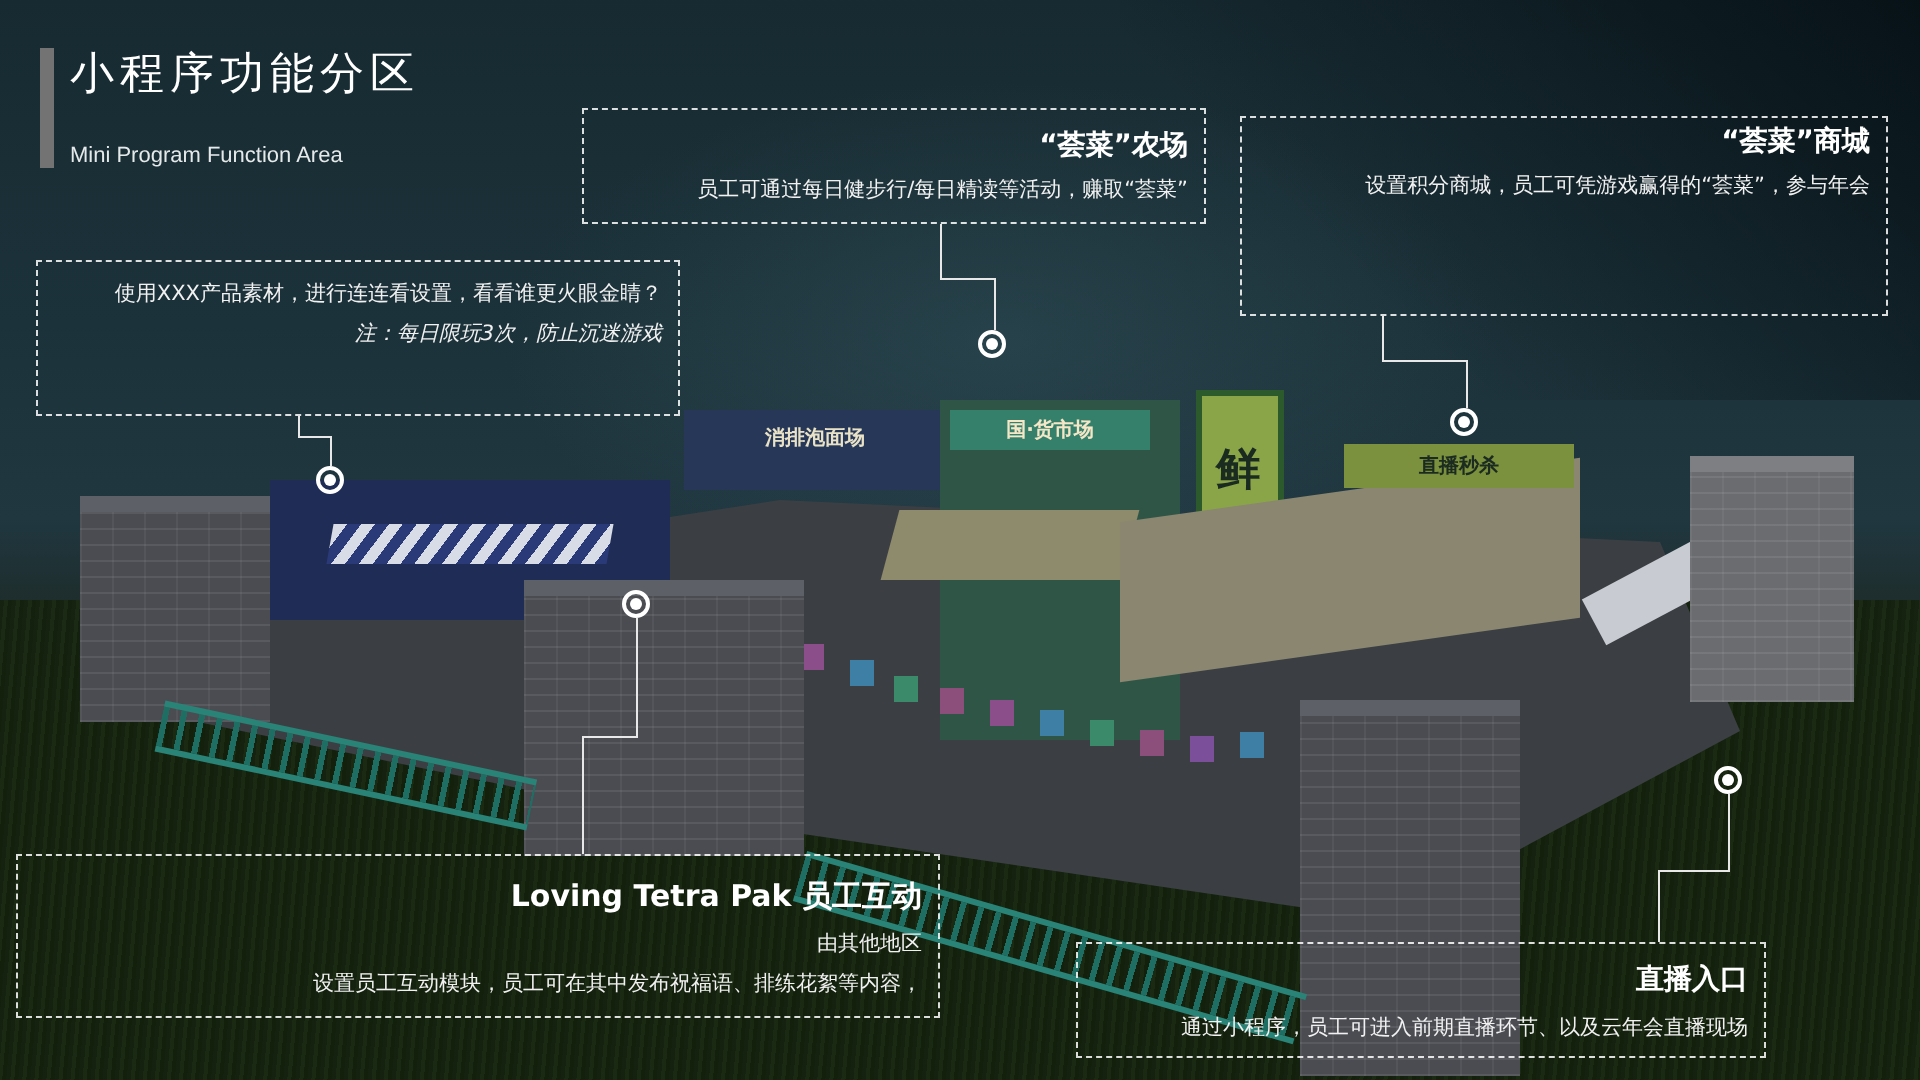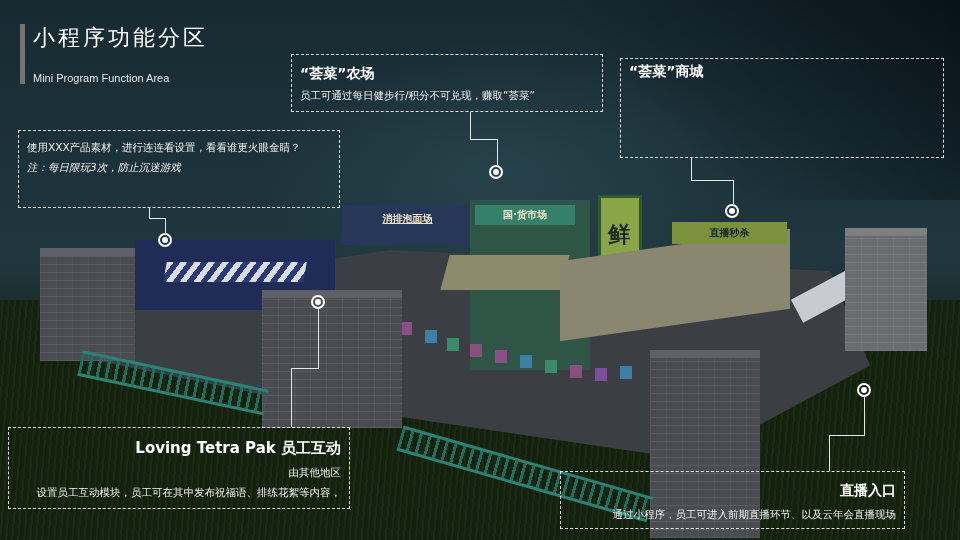--- a/index.html
+++ b/index.html
@@ -21,25 +21,25 @@
       repeating-linear-gradient(90deg,rgba(255,255,255,.05) 0 1px,transparent 1px 16px);
     border-top:8px solid #5d6066;}
   .brick.light{background-color:#6a6c70;border-top-color:#7d7f83;}
   .fence{position:absolute;height:20px;
     background:repeating-linear-gradient(90deg,#1f6e64 0 3px,transparent 3px 9px);
     border-top:3px solid #2a8377;border-bottom:3px solid #2a8377;}
   .stall{position:absolute;}
   .banner{position:absolute;font-size:10px;font-weight:bold;text-align:center;color:#1b2b20;}
   .flag{position:absolute;width:12px;height:13px;}
 
-  .title-wrap{position:absolute;left:20px;top:24px;border-left:5px solid #737373;padding-left:8px;}
+  .title-wrap{position:absolute;left:20px;top:24px;border-left:7px solid #737373;padding-left:8px;}
   .title-main{font-size:22px;letter-spacing:3px;color:#fff;line-height:28px;font-weight:normal;}
   .title-sub{font-size:11px;color:#e6e9ea;margin-top:20px;font-family:"Liberation Sans",sans-serif;}
 
-  .callout{position:absolute;border:1px dashed rgba(255,255,255,.85);box-sizing:border-box;}
+  .callout{position:absolute;border:1px dashed rgba(255,255,255,.85);box-sizing:border-box;text-align:right;}
   .callout .h{font-weight:bold;font-size:14px;color:#fff;}
   .callout .p{font-size:10.5px;color:#f1f1f1;line-height:20px;}
   .callout .note{font-style:italic;font-size:10.5px;color:#f1f1f1;line-height:20px;}
   .right{text-align:right;}
 
   .marker{position:absolute;width:14px;height:14px;border:2px solid #fff;border-radius:50%;box-sizing:border-box;}
   .marker::after{content:"";position:absolute;left:2px;top:2px;width:6px;height:6px;background:#fff;border-radius:50%;}
   .line{position:absolute;background:#e8e8e8;}
 </style>
 </head>
@@ -47,21 +47,21 @@
 
 <div class="scene">
   <div class="sky-glow"></div>
   <div class="vignette-tr"></div>
   <div class="grass"></div>
   <div class="ground"></div>
 
   <div class="stall" style="left:135px;top:240px;width:200px;height:70px;background:#1f2c55;"></div>
   <div class="stall" style="left:165px;top:262px;width:140px;height:20px;background:repeating-linear-gradient(120deg,#d8dce6 0 6px,#2a3a78 6px 12px);transform:skewX(-10deg);"></div>
   <div class="stall" style="left:342px;top:205px;width:130px;height:40px;background:#263758;"></div>
-  <div class="banner" style="left:345px;top:212px;width:125px;color:#e9e2c6;text-decoration:underline;">消排泡面场</div>
+  <div class="banner" style="left:345px;top:212px;width:125px;color:#e9e2c6;">消排泡面场</div>
   <div class="stall" style="left:470px;top:200px;width:120px;height:170px;background:#2f5547;"></div>
   <div class="stall" style="left:475px;top:205px;width:100px;height:20px;background:#34806b;"></div>
   <div class="banner" style="left:475px;top:208px;width:100px;color:#f4e6c6;">国·货市场</div>
   <div class="stall" style="left:445px;top:255px;width:120px;height:35px;background:#8e8a6c;transform:skewX(-15deg);"></div>
   <div class="stall" style="left:598px;top:195px;width:38px;height:80px;background:#8aa548;border:3px solid #2c5a2c;"></div>
   <div class="banner" style="left:600px;top:220px;width:38px;font-size:22px;">鲜</div>
   <div class="stall" style="left:560px;top:245px;width:230px;height:80px;background:#8a8670;transform:skewY(-8deg);"></div>
   <div class="stall" style="left:672px;top:222px;width:115px;height:22px;background:#7b913e;"></div>
   <div class="banner" style="left:672px;top:226px;width:115px;">直播秒杀</div>
   <div class="stall" style="left:790px;top:270px;width:120px;height:26px;background:#c9cbd3;transform:rotate(-28deg);"></div>
@@ -95,45 +95,46 @@
   <div class="p">使用XXX产品素材，进行连连看设置，看看谁更火眼金睛？</div>
   <div class="note">注：每日限玩3次，防止沉迷游戏</div>
 </div>
 <div class="line" style="left:149px;top:208px;width:1px;height:10px;"></div>
 <div class="line" style="left:149px;top:218px;width:16px;height:1px;"></div>
 <div class="line" style="left:165px;top:218px;width:1px;height:15px;"></div>
 <div class="marker" style="left:158px;top:233px;"></div>
 
 <div class="callout" style="left:291px;top:54px;width:312px;height:58px;padding:6px 8px;">
   <div class="h" style="line-height:24px;">“荟菜”农场</div>
-  <div class="p">员工可通过每日健步行/积分不可兑现，赚取“荟菜”</div>
+  <div class="p">员工可通过每日健步行/每日精读等活动，赚取“荟菜”</div>
 </div>
 <div class="line" style="left:470px;top:112px;width:1px;height:27px;"></div>
 <div class="line" style="left:470px;top:139px;width:27px;height:1px;"></div>
 <div class="line" style="left:497px;top:139px;width:1px;height:26px;"></div>
 <div class="marker" style="left:489px;top:165px;"></div>
 
 <div class="callout" style="left:620px;top:58px;width:324px;height:100px;padding:0 8px;">
   <div class="h" style="line-height:24px;">“荟菜”商城</div>
+  <div class="p">设置积分商城，员工可凭游戏赢得的“荟菜”，参与年会</div>
 </div>
 <div class="line" style="left:691px;top:158px;width:1px;height:22px;"></div>
 <div class="line" style="left:691px;top:180px;width:42px;height:1px;"></div>
 <div class="line" style="left:733px;top:180px;width:1px;height:24px;"></div>
 <div class="marker" style="left:725px;top:204px;"></div>
 
-<div class="callout right" style="left:8px;top:427px;width:342px;height:82px;padding:6px 8px;">
+<div class="callout right" style="left:8px;top:427px;width:462px;height:82px;padding:6px 8px;">
   <div class="h" style="font-size:15px;line-height:28px;">Loving Tetra Pak 员工互动</div>
   <div class="p">由其他地区</div>
   <div class="p">设置员工互动模块，员工可在其中发布祝福语、排练花絮等内容，</div>
 </div>
 <div class="marker" style="left:311px;top:295px;"></div>
 <div class="line" style="left:318px;top:309px;width:1px;height:59px;"></div>
 <div class="line" style="left:291px;top:368px;width:28px;height:1px;"></div>
 <div class="line" style="left:291px;top:368px;width:1px;height:59px;"></div>
 
-<div class="callout right" style="left:560px;top:471px;width:345px;height:58px;padding:4px 8px;">
+<div class="callout right" style="left:538px;top:471px;width:345px;height:58px;padding:4px 8px;">
   <div class="h" style="line-height:28px;">直播入口</div>
   <div class="p">通过小程序，员工可进入前期直播环节、以及云年会直播现场</div>
 </div>
 <div class="marker" style="left:857px;top:383px;"></div>
 <div class="line" style="left:864px;top:397px;width:1px;height:38px;"></div>
 <div class="line" style="left:829px;top:435px;width:36px;height:1px;"></div>
 <div class="line" style="left:829px;top:435px;width:1px;height:36px;"></div>
 
 </body></html>

